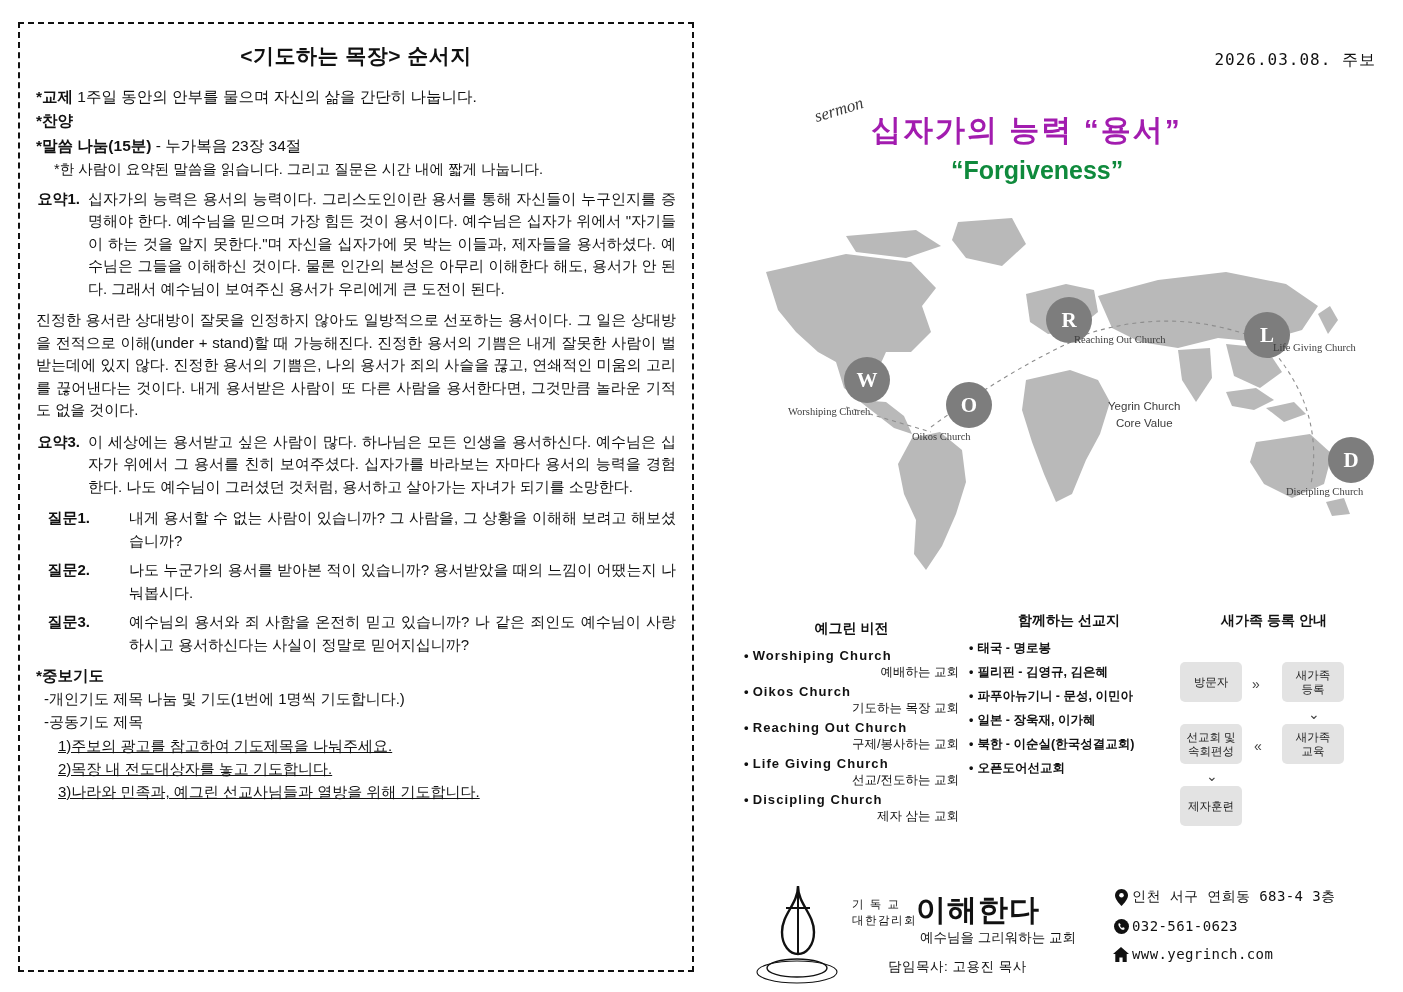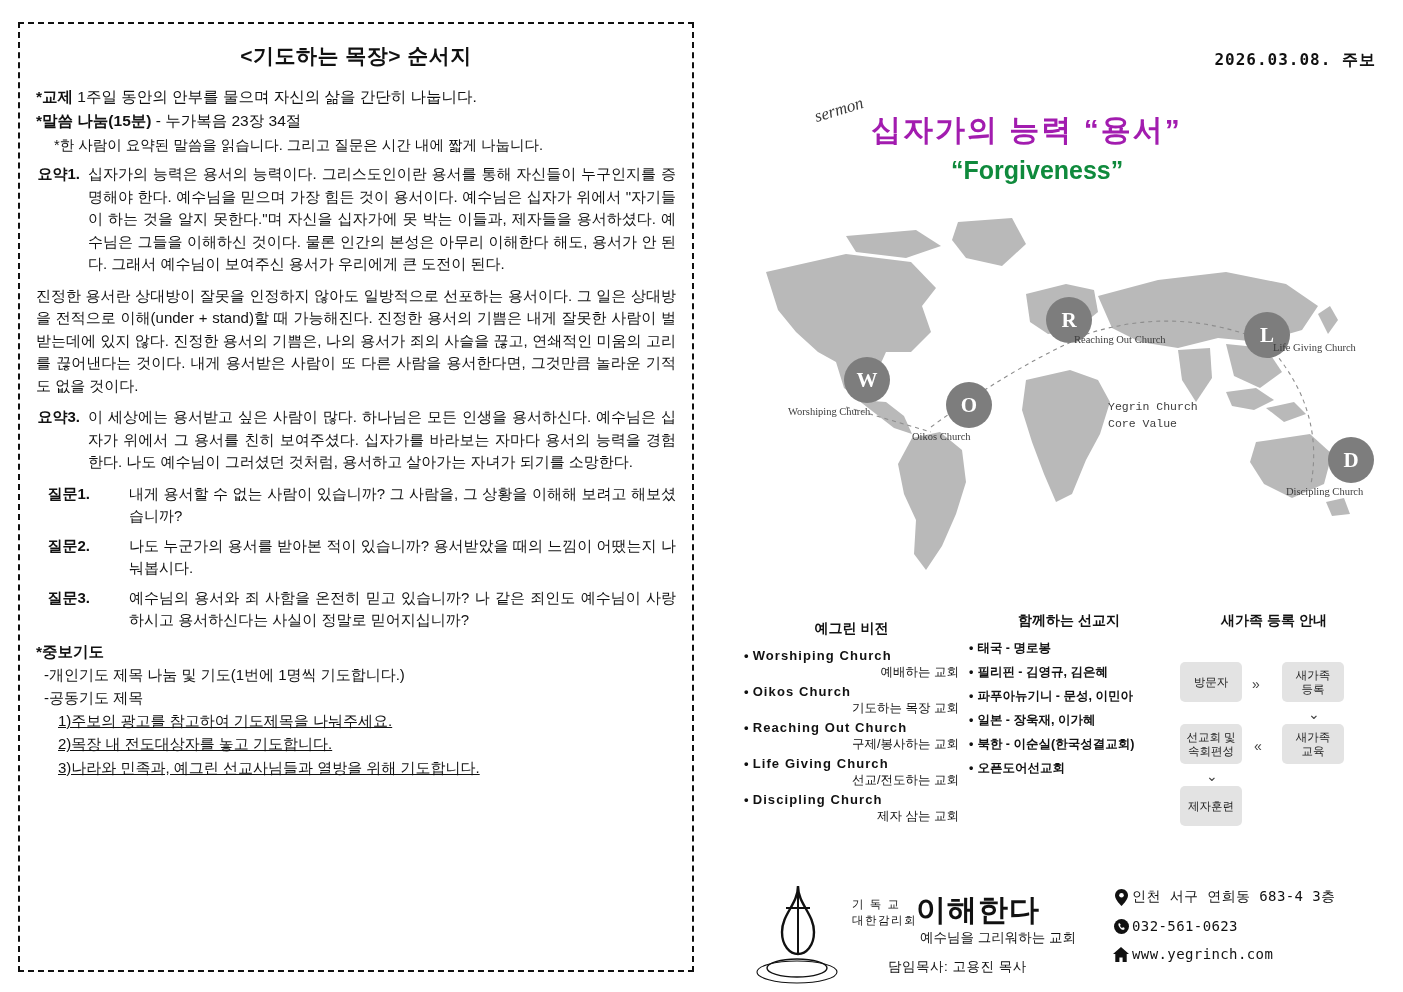--- a/index.html
+++ b/index.html
@@ -97,21 +97,21 @@
     left: 706px;
     top: 22px;
     width: 680px;
     height: 950px;
   }
   .date-line {
     position: absolute;
     right: 10px;
     top: 28px;
     font-size: 16px;
-    font-weight: bold;
+    font-weight: normal;
     letter-spacing: 1px;
     font-family: "DejaVu Sans Mono", monospace;
   }
   .sermon-word {
     position: absolute;
     left: 108px;
     top: 78px;
     font-size: 17px;
     font-style: italic;
     color: #3a3a3a;
@@ -146,21 +146,22 @@
     height: 390px;
   }
   .map-svg { width: 650px; height: 390px; display: block; }
   .core-label {
     position: absolute;
     left: 382px;
     top: 196px;
     font-size: 11.5px;
     color: #3c3c3c;
     line-height: 1.5;
-    font-family: Liberation Mono, monospace;
+    font-family: Liberation Sans, sans-serif;
+    text-align: center;
   }
   .map-node {
     position: absolute;
     width: 46px; height: 46px;
     border-radius: 50%;
     background: #7d7d7d;
     color: #fff;
     font-size: 21px;
     font-weight: bold;
     display: flex;
@@ -302,20 +303,23 @@
 </head>
 <body>
 
 <div class="page">
 
   <div class="left-col">
     <div class="left-title">&lt;기도하는 목장&gt; 순서지</div>
 
     <div class="bullet-line">
       <span class="star">*</span><b>교제</b><span> 1주일 동안의 안부를 물으며 자신의 삶을 간단히 나눕니다.</span>
+    </div>
+    <div class="bullet-line">
+      <span class="star">*</span><b>찬양</b><span></span>
     </div>
     <div class="bullet-line">
       <span class="star">*</span><b>말씀 나눔(15분)</b><span> - 누가복음 23장 34절</span>
     </div>
 
     <div class="sub-note">*한 사람이 요약된 말씀을 읽습니다. 그리고 질문은 시간 내에 짧게 나눕니다.</div>
 
     <div>
       <div class="para">
         <div class="lbl">요약1.</div>

